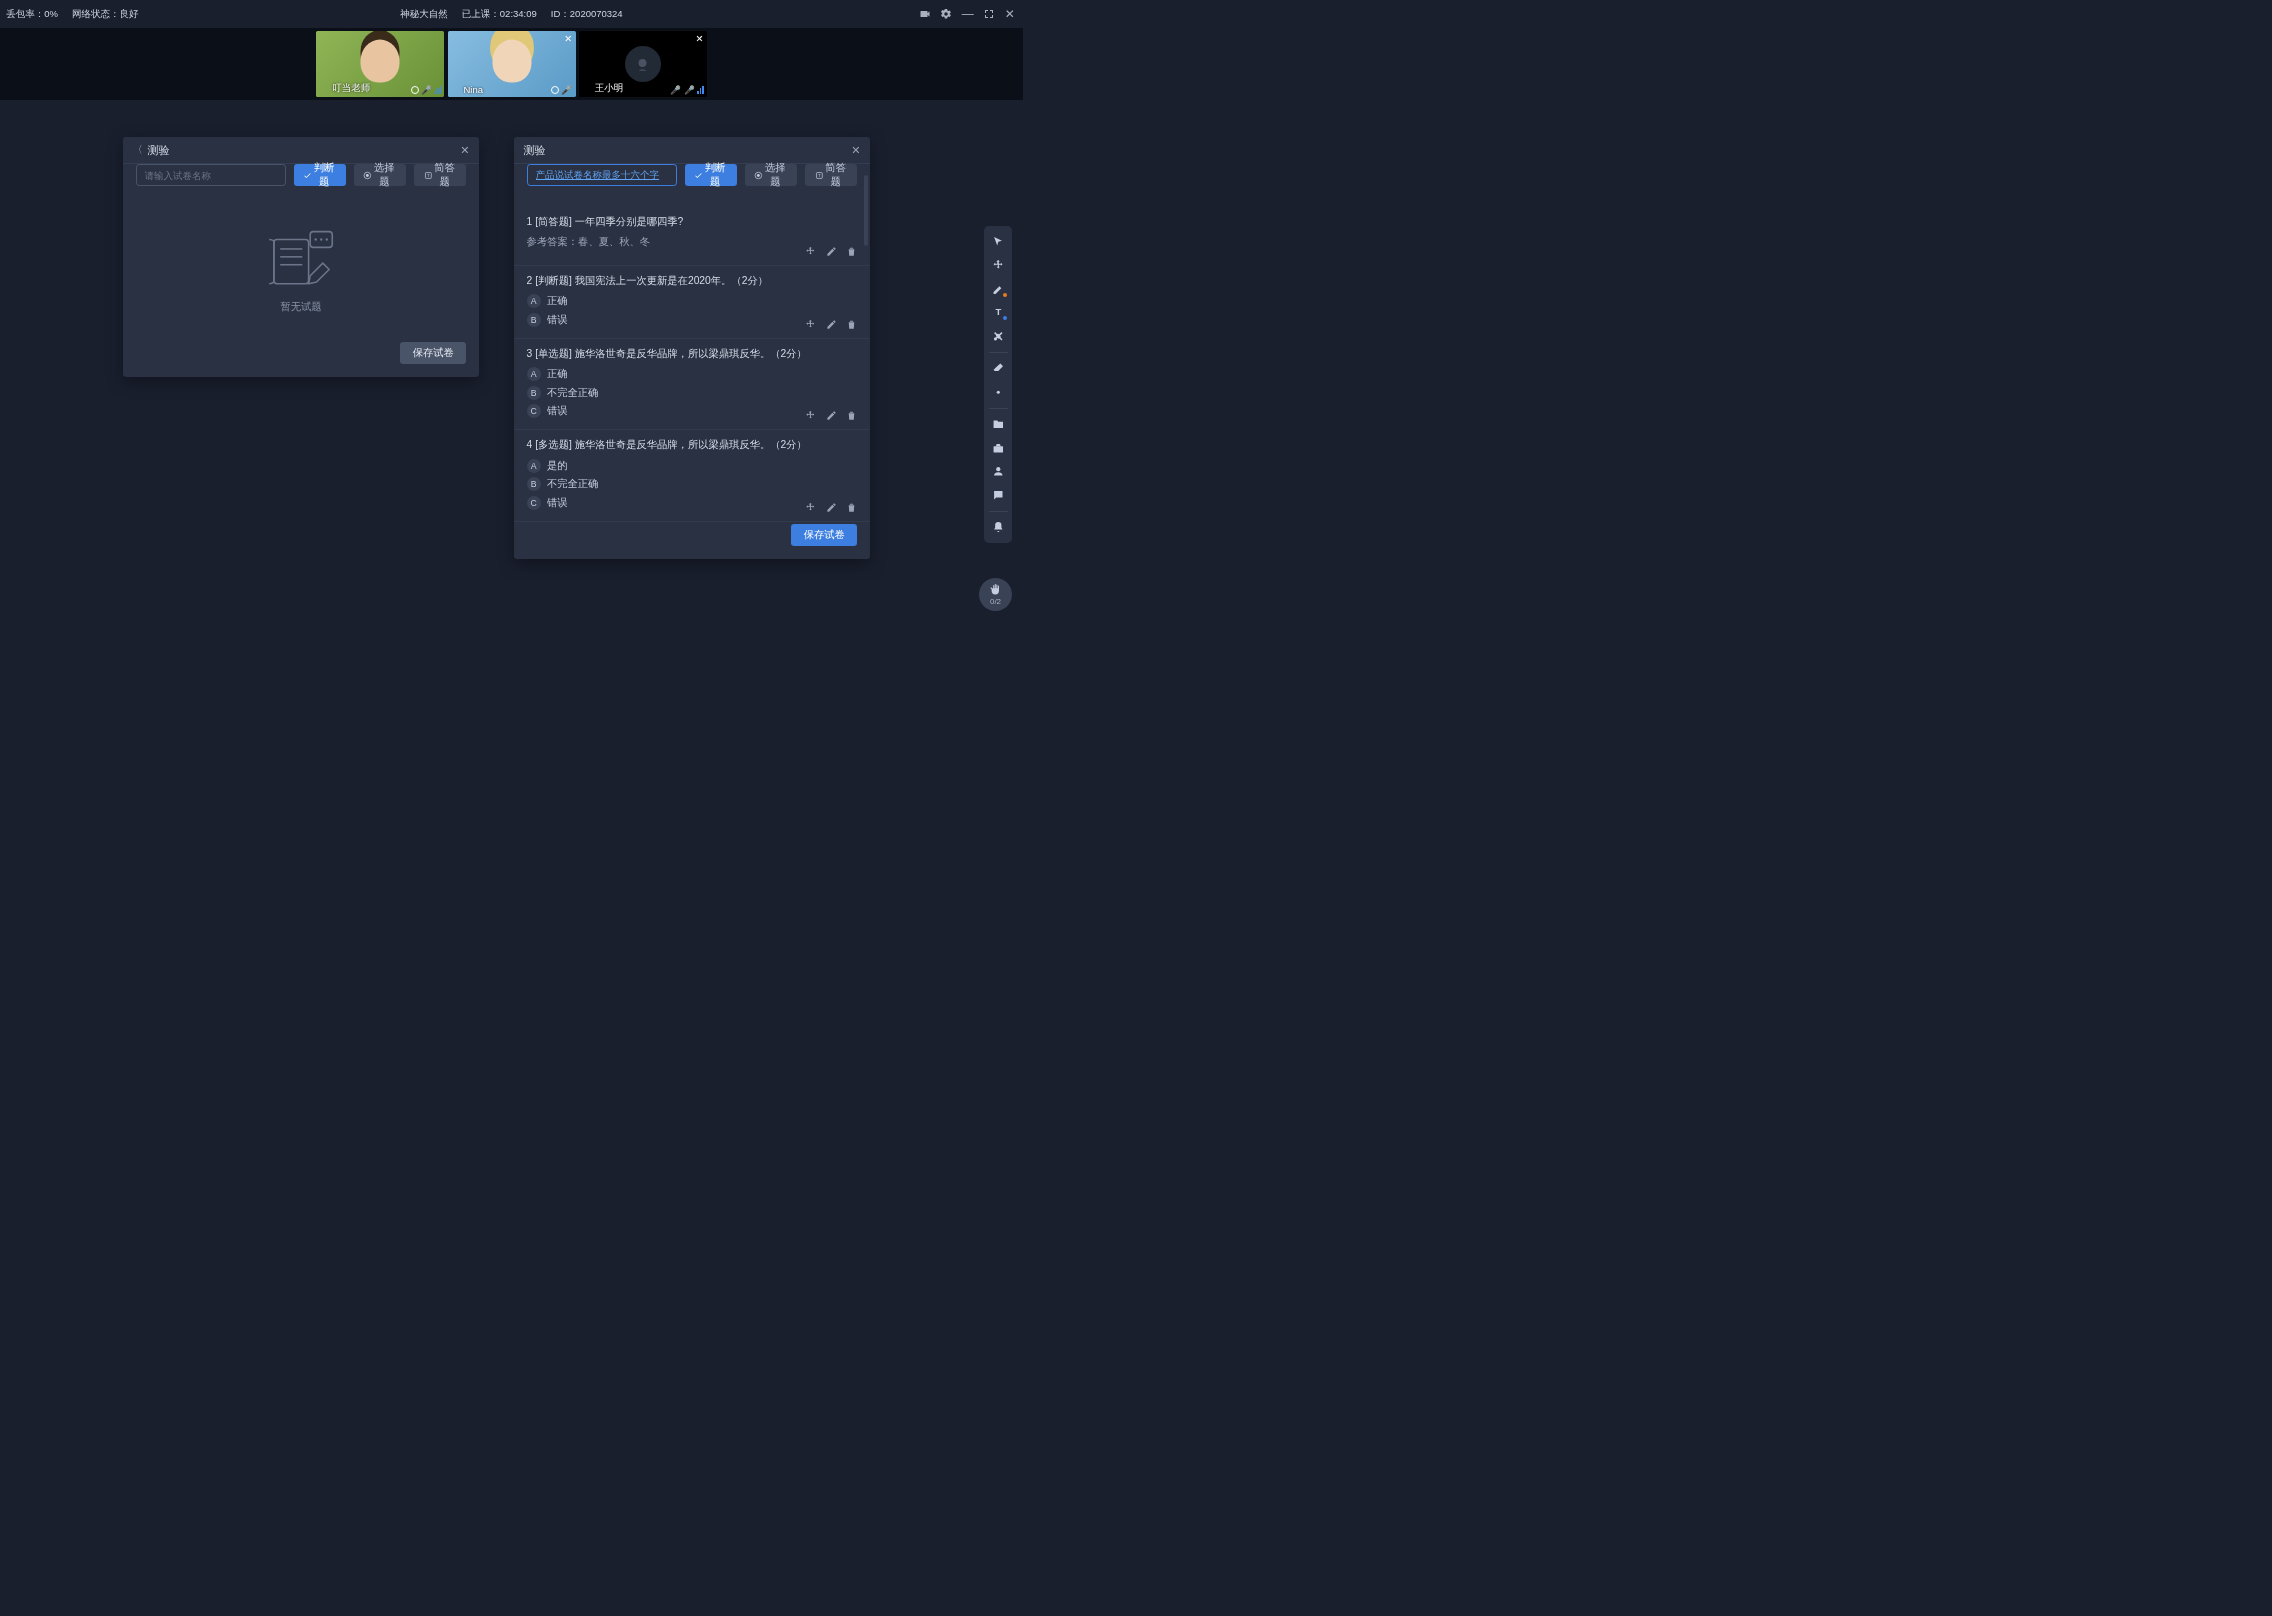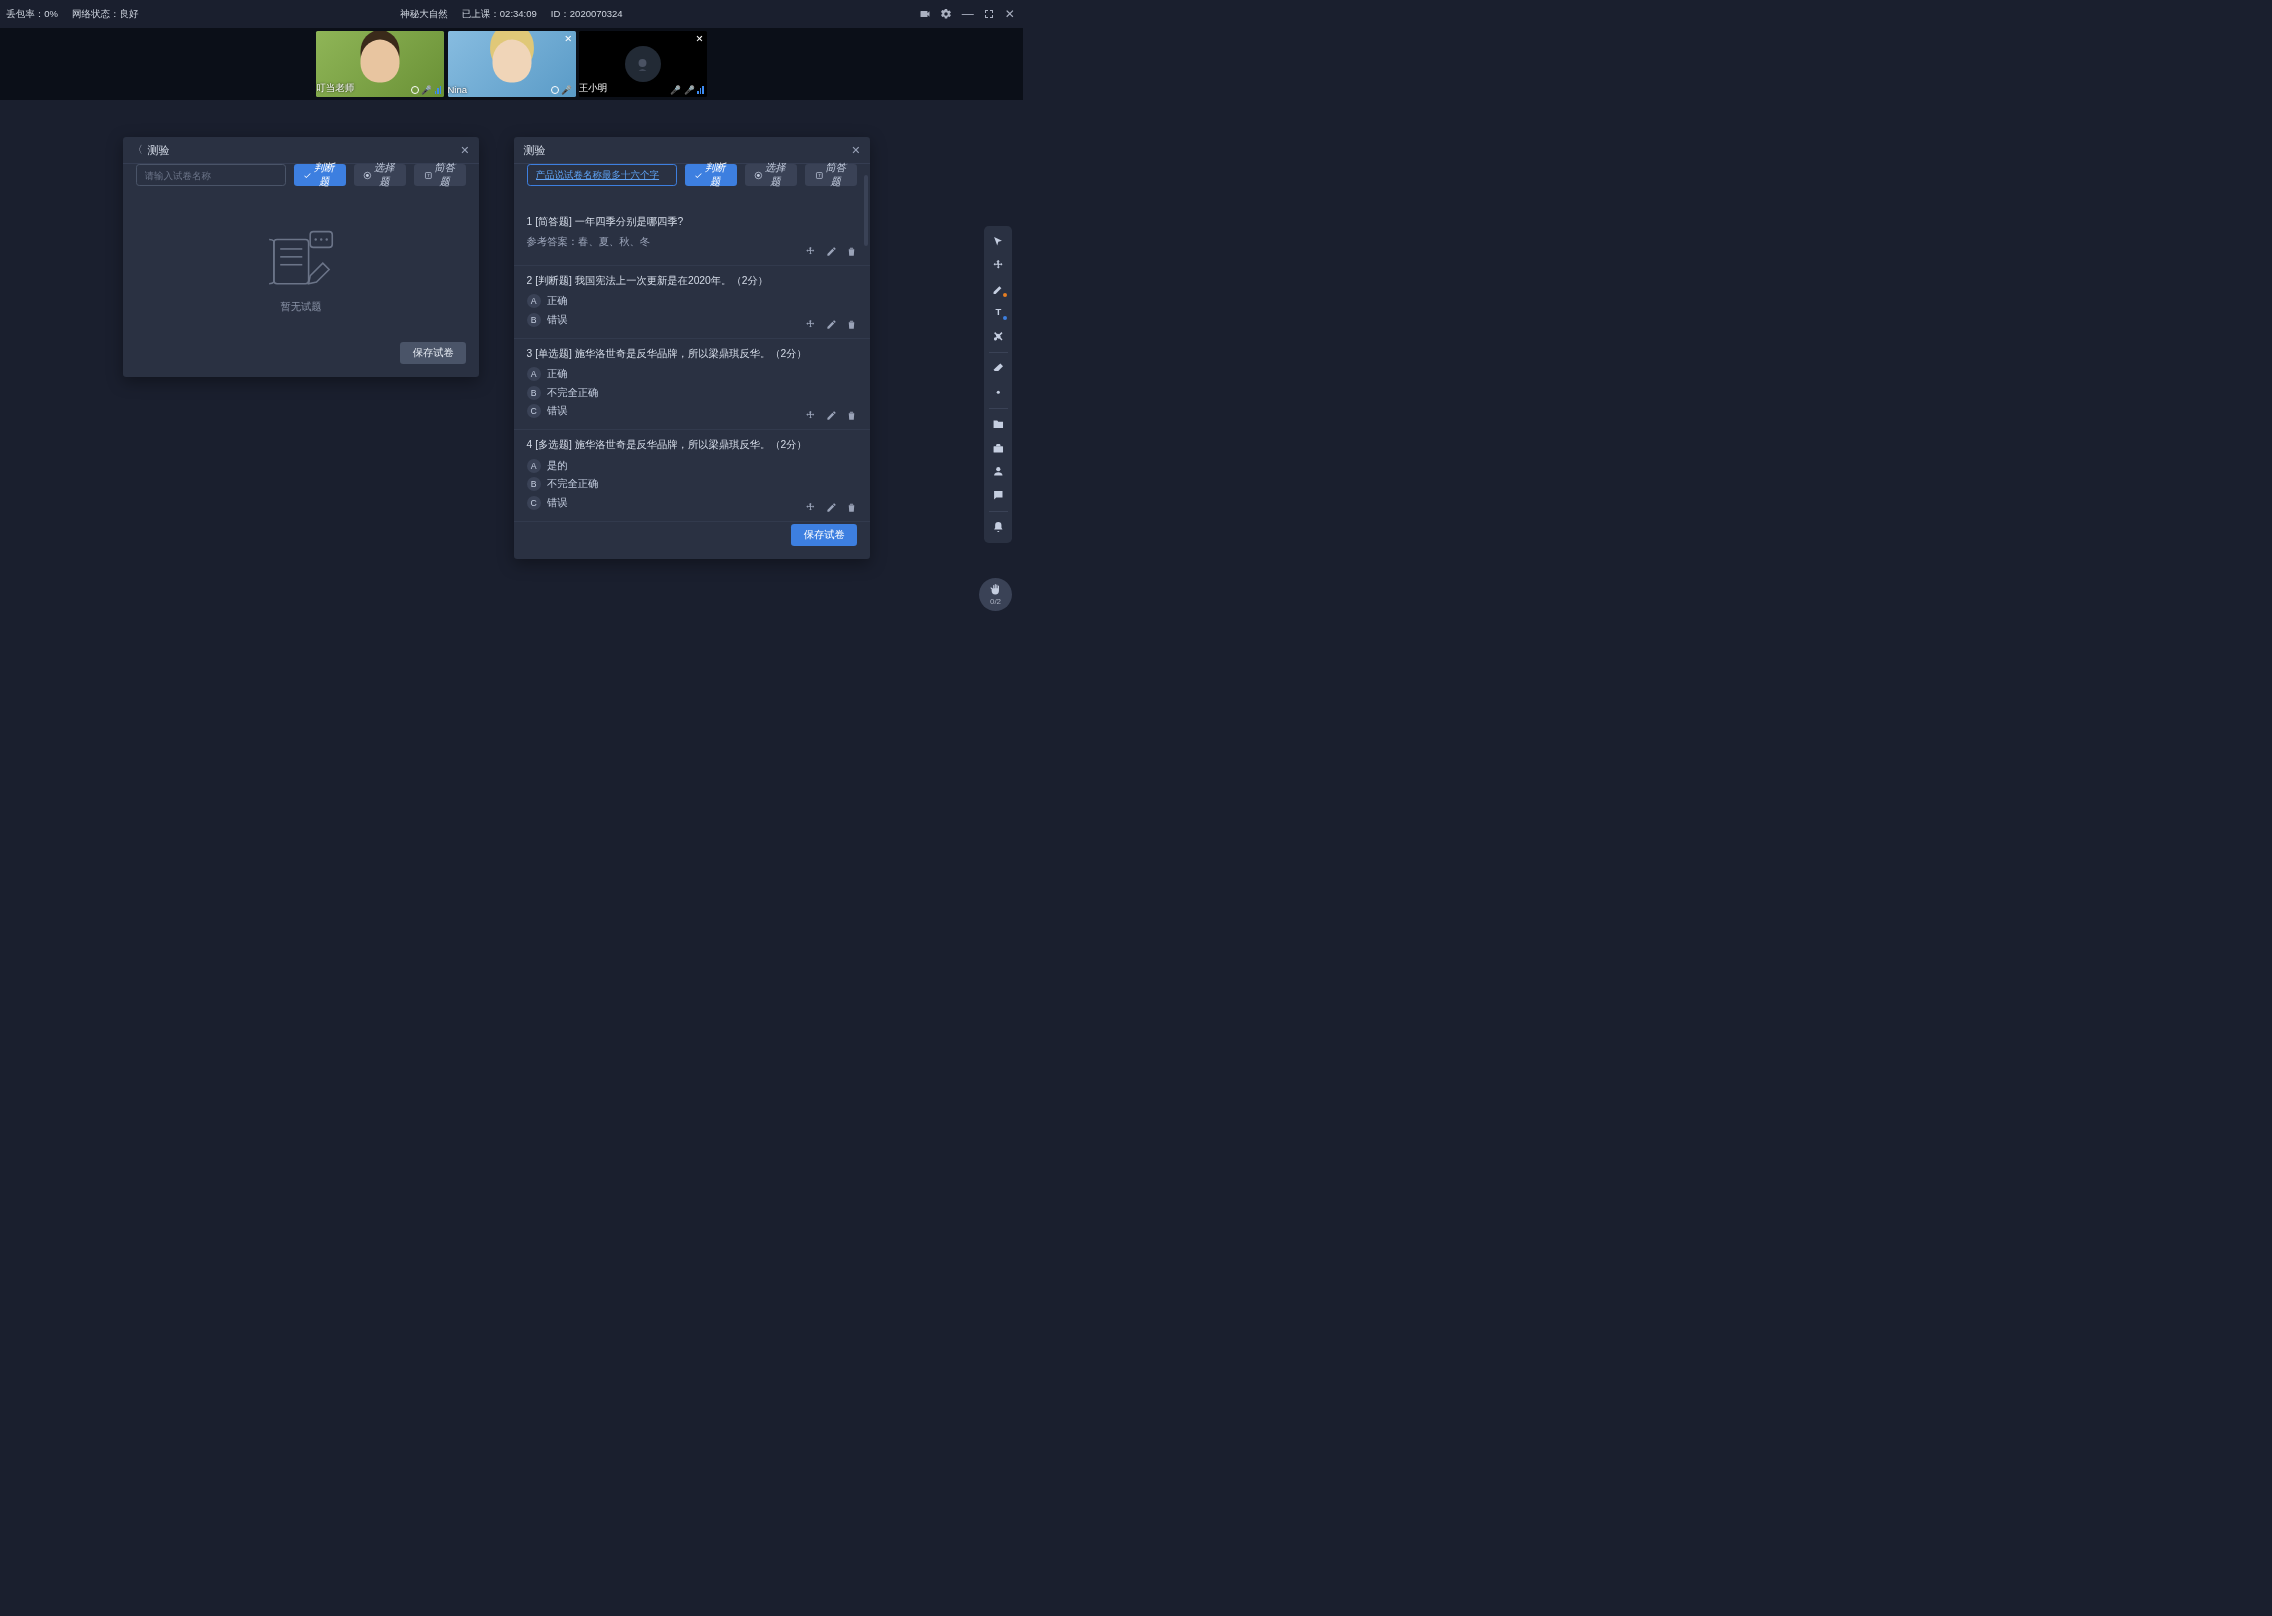--- a/index.html
+++ b/index.html
@@ -54,21 +54,21 @@
 }
 .video-tile.nina .avatar { background: linear-gradient(135deg,#87bce0 0%, #5a9bc7 100%); }
 .video-tile.dark { background: #000; }
 .video-tile .cam-off {
   position: absolute; top: 50%; left: 50%; transform: translate(-50%,-50%);
   width: 36px; height: 36px; border-radius: 50%; background: #222a35;
   display:flex;align-items:center;justify-content:center;
 }
 .video-tile .cam-off svg { width: 19px;height:19px;fill:#4a5263; }
 .video-tile .name {
-  position: absolute; bottom: 2.4px; left: 0; color: #fff; font-size: 9.5px;
+  position: absolute; bottom: 2.4px; left: 16px; color: #fff; font-size: 9.5px;
   text-shadow: 0 0 2.4px #000;
 }
 .video-tile .close-x {
   position: absolute; top: 1.6px; right: 3.2px; color: #fff; font-size: 9.5px; cursor: pointer;
 }
 .video-tile .indicators {
   position: absolute; bottom: 2.4px; right: 3.2px; display: flex; gap: 2.4px; align-items:center;
 }
 .video-tile .indicators span { font-size: 8.7px; }
 .mic-on { color: #3d8bf2; }
@@ -121,21 +121,20 @@
 .tb-btn {
   height: 22px;
   padding: 0 9.5px;
   border-radius: 3.2px;
   display: inline-flex; align-items: center; gap: 0;
   background: #3a4256;
   color: #c5cee0;
   font-size: 10.3px;
   cursor: pointer;
   border: none;
-  font-style: italic;
 }
 .tb-btn.primary { background: #3d7fe0; color: #fff; }
 .tb-btn svg { width: 11px; height: 11px; }
 
 
 .empty-state {
   flex: 1; display: flex; flex-direction: column; align-items: center; justify-content: center;
   color: #8891a5;
 }
 .empty-state .illus { width: 71px; height: 60px; margin-bottom: 9.5px; position: relative; }

